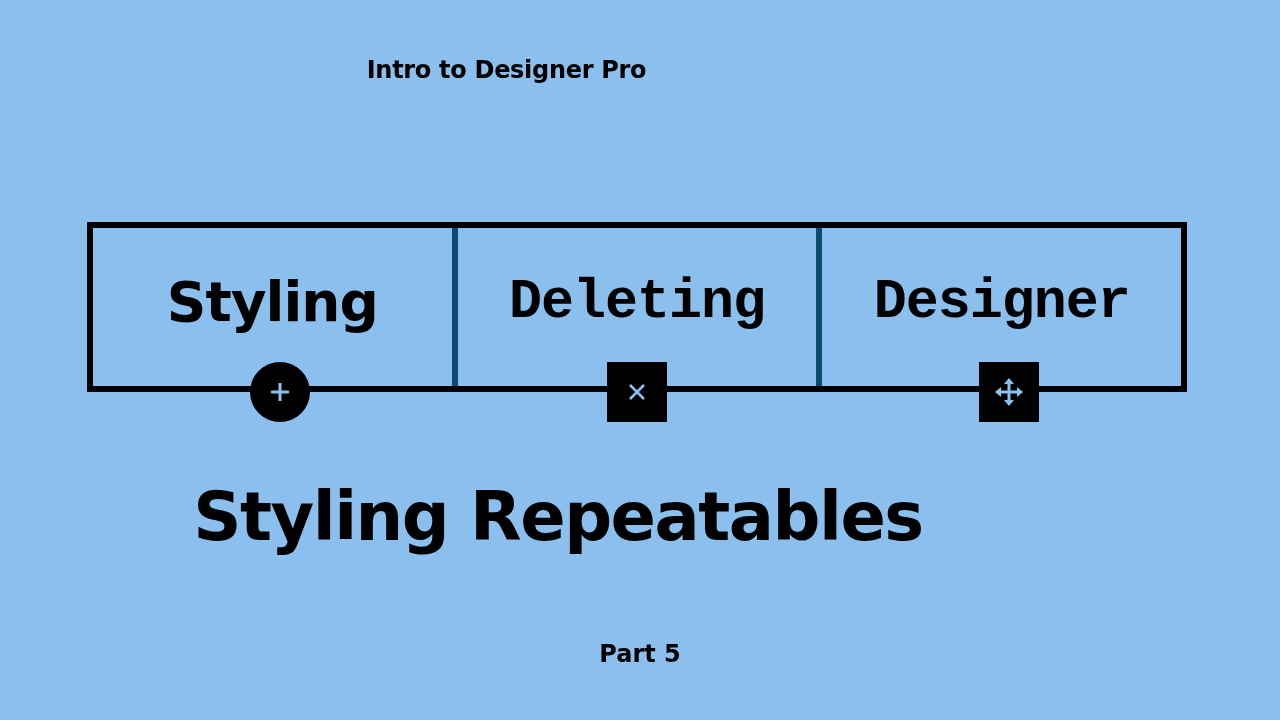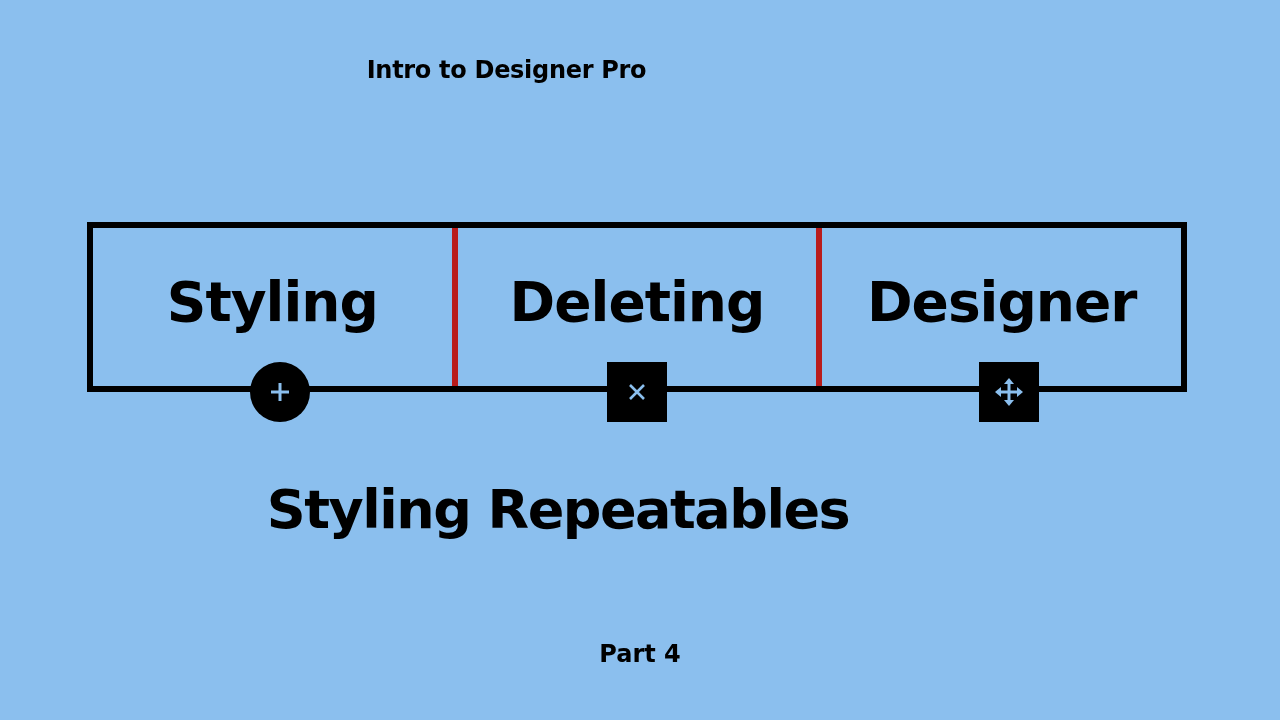--- a/index.html
+++ b/index.html
@@ -1,23 +1,23 @@
 <!DOCTYPE html>
 <html><head>
 <meta charset="utf-8">
 <style>
   html, body { margin:0; padding:0; }
   body { width:1280px; height:720px; background:#8bbfee; position:relative; overflow:hidden; font-family:"DejaVu Sans", sans-serif; color:#000; }
   .subtitle { position:absolute; top:56px; left:0; width:1013px; text-align:center; font-size:24px; font-weight:bold; letter-spacing:-0.3px; }
   .box { position:absolute; left:87px; top:222px; width:1088px; height:158px; border:6px solid #000; display:flex; }
   .cell { flex:1; display:flex; align-items:center; justify-content:center; font-size:55px; font-weight:bold; letter-spacing:-1px; padding-bottom:10px; box-sizing:border-box; }
-  .cell + .cell { border-left:6px solid #b91c1c; }
+  .cell + .cell { border-left:6px solid #0c4a6e;font-family:Liberation Mono, monospace; }
   .badge { position:absolute; top:362px; width:60px; height:60px; background:#000; color:#8bbfee; display:flex; align-items:center; justify-content:center; }
   .badge.circle { border-radius:50%; }
-  .title { position:absolute; top:478px; left:0; width:1116px; text-align:center; font-size:54px; font-weight:bold; letter-spacing:-1.5px; }
+  .title { position:absolute; top:478px; left:0; width:1116px; text-align:center; font-size:67px; font-weight:bold; letter-spacing:-1.5px; }
   .part { position:absolute; top:640px; left:0; width:1280px; text-align:center; font-size:24px; font-weight:bold; }
 </style>
 </head>
 <body>
 
 <div class="subtitle">Intro to Designer Pro</div>
 
 <div class="box">
   <div class="cell">Styling</div>
   <div class="cell">Deleting</div>
@@ -39,13 +39,13 @@
     <rect x="14.5" y="7" width="3" height="18"></rect>
     <rect x="7" y="14.5" width="18" height="3"></rect>
     <polygon points="16,2 21,8 11,8"></polygon>
     <polygon points="16,30 21,24 11,24"></polygon>
     <polygon points="2,16 8,11 8,21"></polygon>
     <polygon points="30,16 24,11 24,21"></polygon>
   </svg>
 </div>
 
 <div class="title">Styling Repeatables</div>
-<div class="part">Part 4</div>
+<div class="part">Part 5</div>
 
 </body></html>

